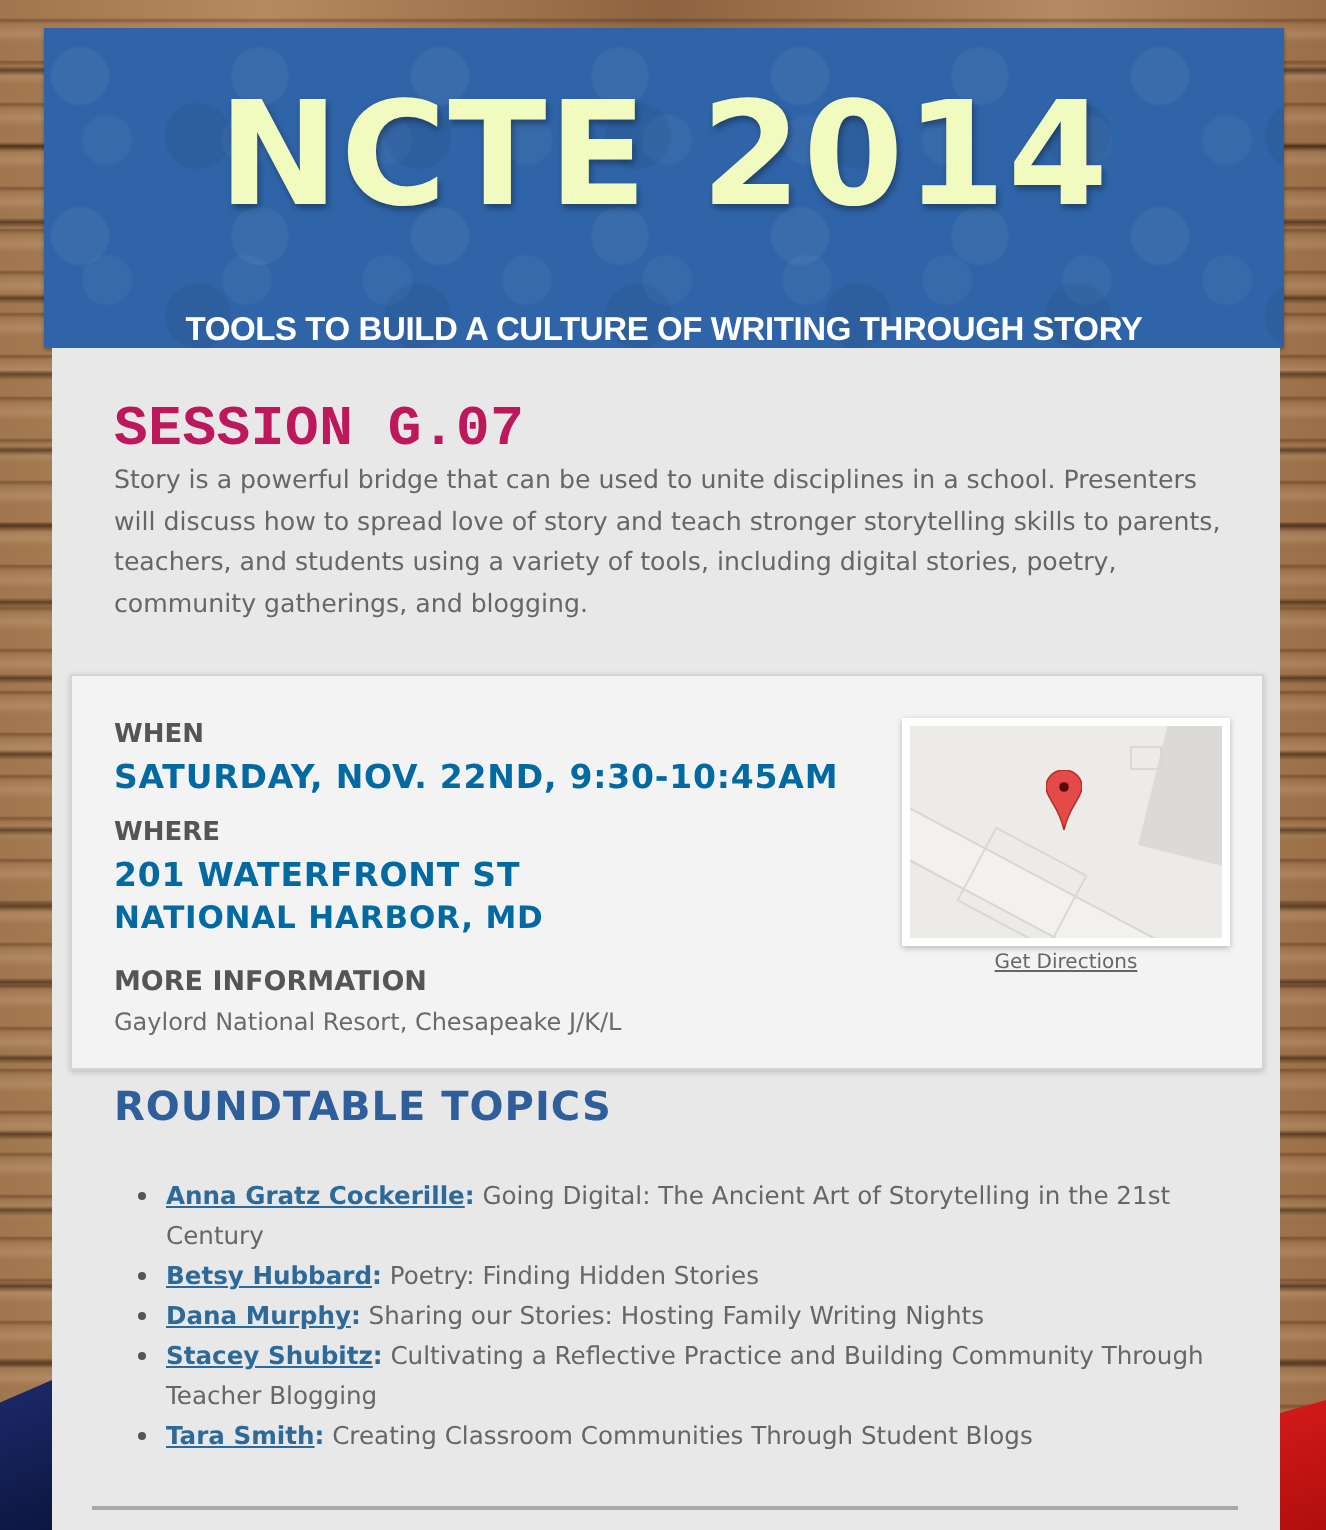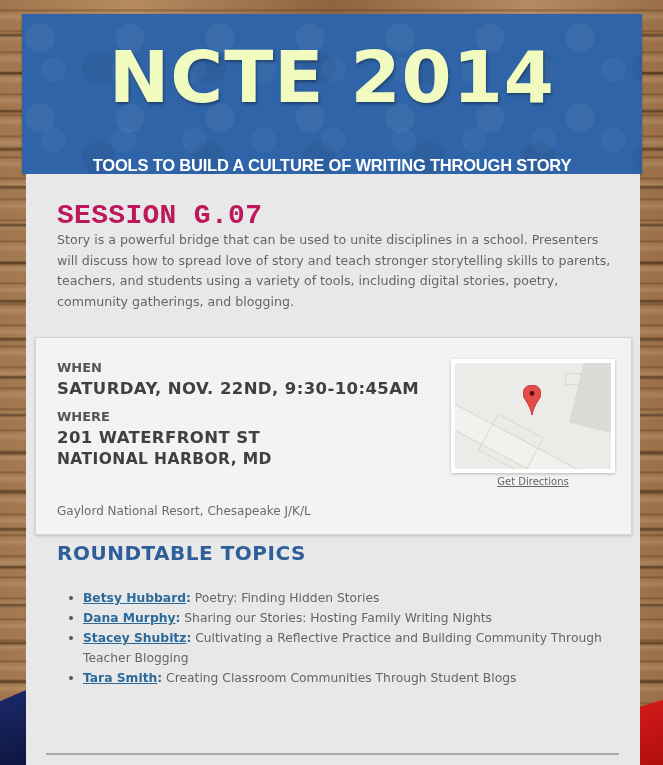--- a/index.html
+++ b/index.html
@@ -108,21 +108,21 @@
     font-weight: bold;
     font-size: 13px;
     color: #555555;
     text-align: right;
   }
   .big {
     position: absolute;
     font-family: "DejaVu Sans", sans-serif;
     font-weight: bold;
     font-size: 16.5px;
-    color: #404040;
+    color: #0369a1;
     letter-spacing: 0.4px;
     white-space: nowrap;
     text-align: right;
   }
   .more-info-text {
     position: absolute;
     font-family: "DejaVu Sans", sans-serif;
     font-size: 12px;
     color: #6a6a6a;
   }
@@ -226,40 +226,44 @@
 <main class="panel">
   <h2 class="session-title" style="margin:0">SESSION G.07</h2>
   <p class="session-desc" style="margin:0">Story is a powerful bridge that can be used to unite disciplines in a school. Presenters will discuss how to spread love of story and teach stronger storytelling skills to parents, teachers, and students using a variety of tools, including digital stories, poetry, community gatherings, and blogging.</p>
 
   <section class="info-card">
     <div class="lbl" style="left:21px; top:22px;">WHEN</div>
     <div class="big" style="left:21px; top:41px;">SATURDAY, NOV. 22ND, 9:30-10:45AM</div>
     <div class="lbl" style="left:21px; top:71px;">WHERE</div>
     <div class="big" style="left:21px; top:90px;">201 WATERFRONT ST</div>
     <div class="big" style="left:21px; top:112px; font-size:15.5px;">NATIONAL HARBOR, MD</div>
+    <div class="lbl" style="left:21px; top:145px; font-size:13.5px;">MORE INFORMATION</div>
     <div class="more-info-text" style="left:21px; top:166px;">Gaylord National Resort, Chesapeake J/K/L</div>
 
     <div class="map-frame">
       <div class="map">
         <div class="gray-block"></div>
         <div class="road"></div>
         <div class="outline" style="left:30px; top:60px; width:50px; height:40px; transform:rotate(28deg);"></div>
         <div class="outline" style="left:110px; top:10px; width:14px; height:10px;"></div>
         <svg class="pin" viewBox="0 0 18 30">
           <path d="M9 0 C3.8 0 0 3.8 0 8.6 C0 14 6.5 18 9 30 C11.5 18 18 14 18 8.6 C18 3.8 14.2 0 9 0 Z" fill="#e44a48" stroke="#b82c2a" stroke-width="0.8"></path>
           <circle cx="9" cy="8.5" r="2.4" fill="#5a0c0c"></circle>
         </svg>
       </div>
     </div>
     <a class="directions-link">Get Directions</a>
   </section>
 
   <h2 class="topics-title" style="margin:0">ROUNDTABLE TOPICS</h2>
   <ul class="topics-list">
     <li>
+      <a class="speaker">Anna Gratz Cockerille</a><span class="colon">:</span><span> Going Digital: The Ancient Art of Storytelling in the 21st Century</span>
+    </li>
+    <li>
       <a class="speaker">Betsy Hubbard</a><span class="colon">:</span><span> Poetry: Finding Hidden Stories</span>
     </li>
     <li>
       <a class="speaker">Dana Murphy</a><span class="colon">:</span><span> Sharing our Stories: Hosting Family Writing Nights</span>
     </li>
     <li>
       <a class="speaker">Stacey Shubitz</a><span class="colon">:</span><span> Cultivating a Reflective Practice and Building Community Through Teacher Blogging</span>
     </li>
     <li>
       <a class="speaker">Tara Smith</a><span class="colon">:</span><span> Creating Classroom Communities Through Student Blogs</span>

